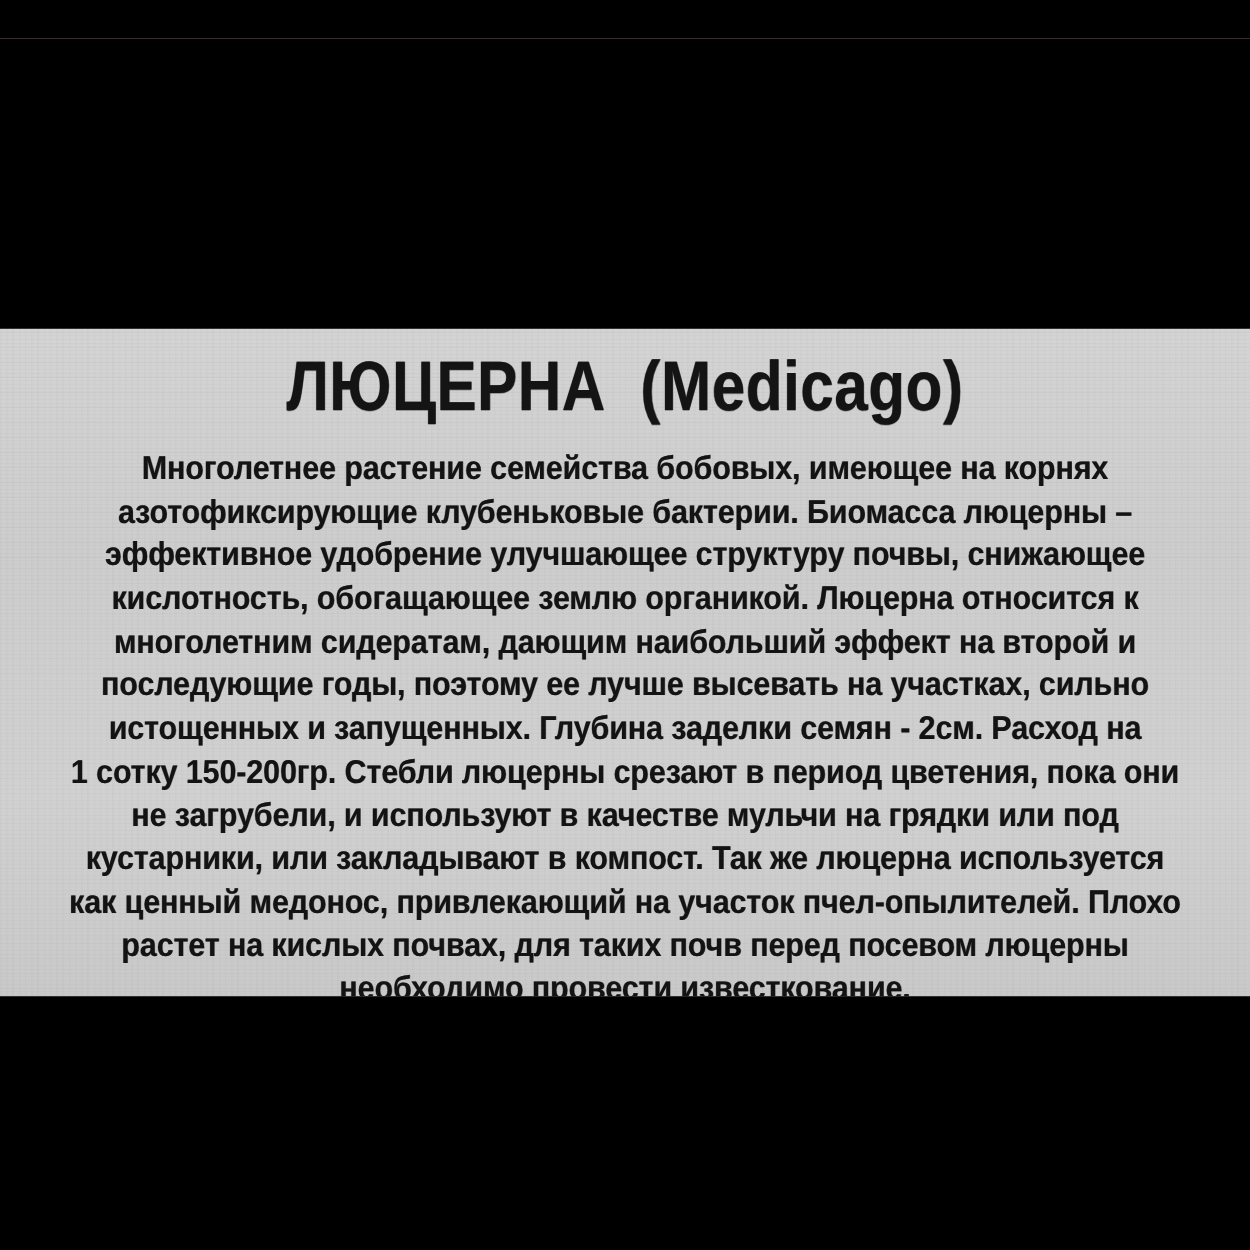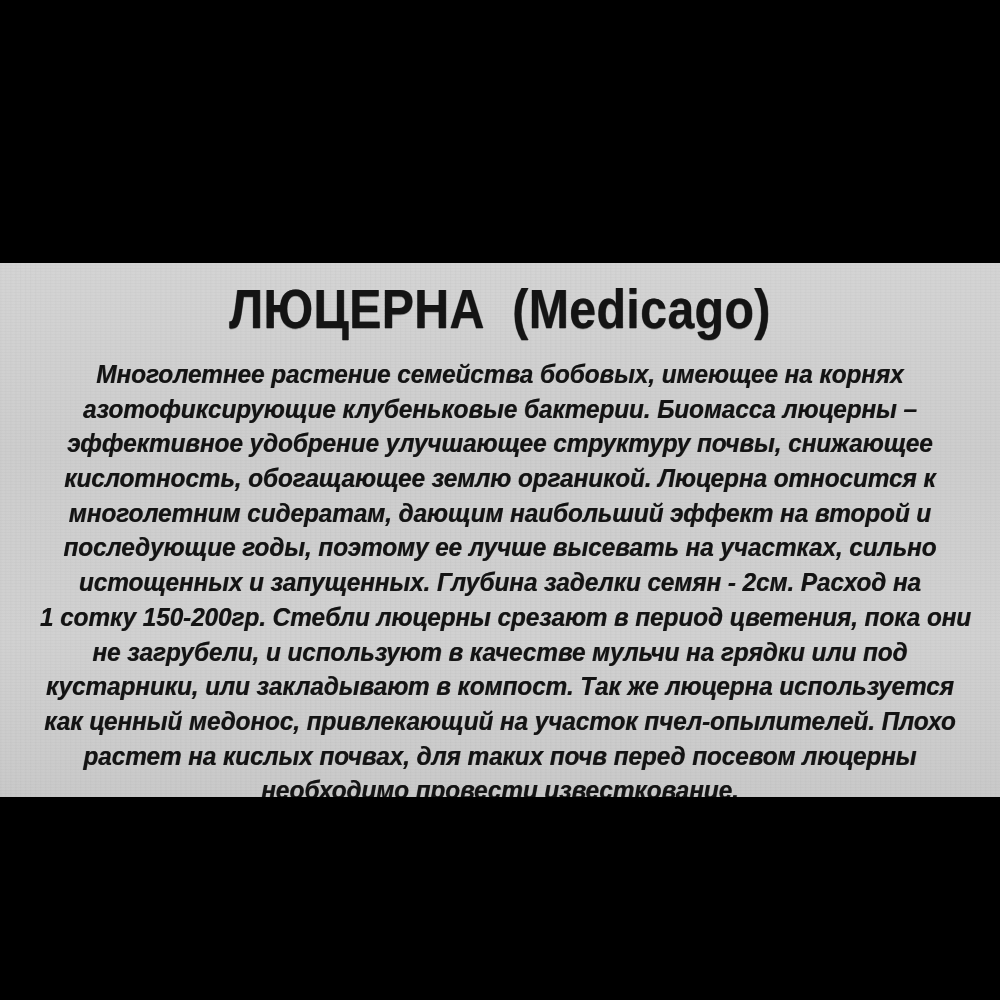--- a/index.html
+++ b/index.html
@@ -81,21 +81,20 @@
       -0.5px 0 0 rgba(20,20,20,0.35),
       0 0.5px 0 rgba(20,20,20,0.30);
   }
 
   
   #body-text {
     position: absolute;
     left: 0;
     top: 94px;
     width: 1000px;
-    font-style: italic;
   }
 
   .body-line {
     display: block;
     width: 1000px;
     text-align: center;
     color: #131313;
     font-family: "Liberation Sans Narrow", "Liberation Sans", "DejaVu Sans Condensed", sans-serif;
     font-weight: 700;
     font-size: 26.5px;

